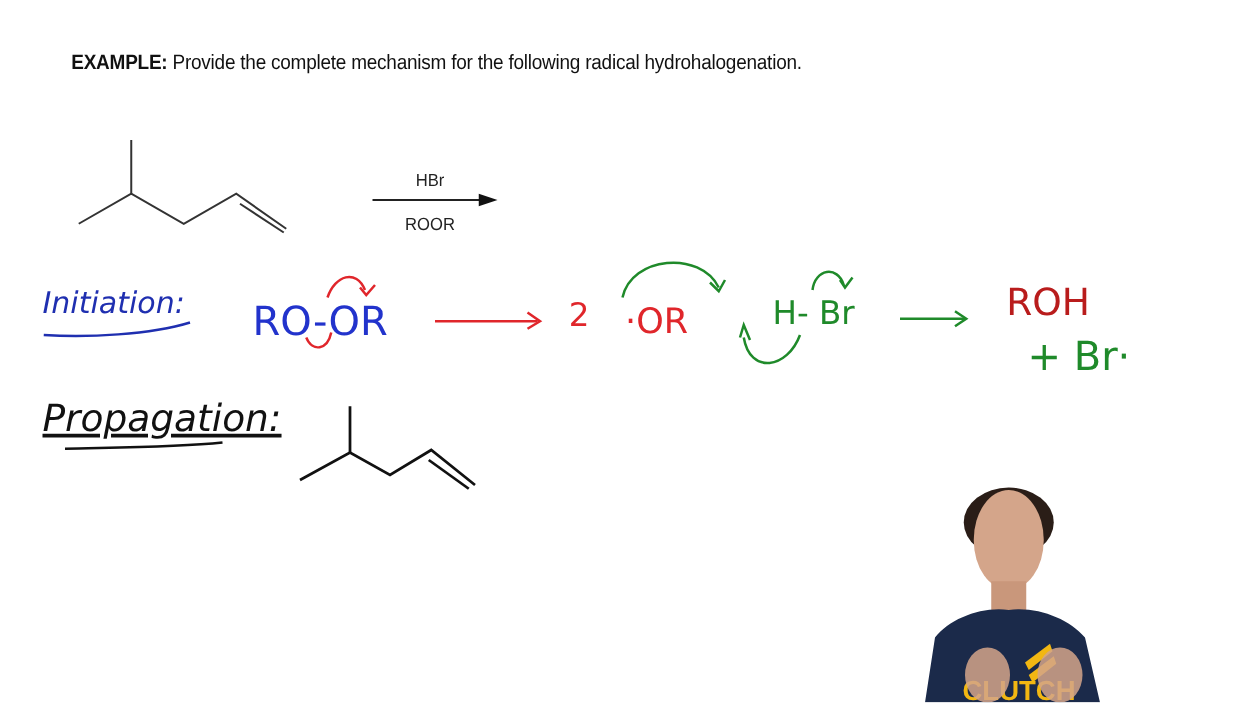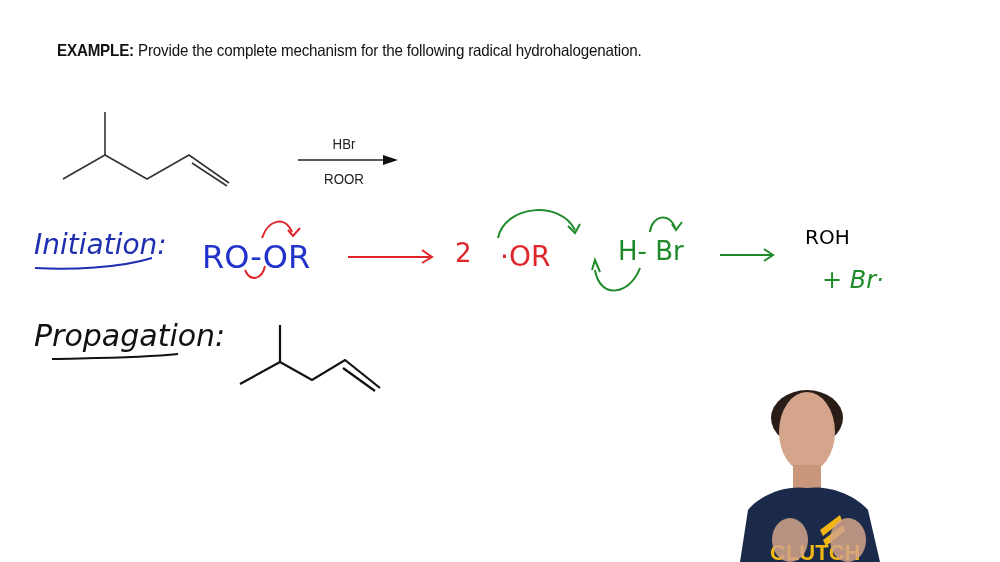--- a/index.html
+++ b/index.html
@@ -54,29 +54,29 @@
   <g stroke="#111" stroke-width="2.2" fill="none">
     <polyline points="240,384 280,362 312,380 345,360 380,388"></polyline>
     <line x1="280" y1="362" x2="280" y2="325"></line>
     <line x1="343" y1="368" x2="375" y2="391"></line>
   </g>
 </svg>
 
 <div class="reagent" style="left:332px;top:136px;">HBr</div>
 <div class="reagent" style="left:323px;top:171px;">ROOR</div>
 
-<div class="hand" style="left:34px;top:228px;font-size:28px;color:#1f2fb0;font-style:italic;">Initiation:</div>
+<div class="hand" style="left:34px;top:228px;font-size:24px;color:#1f2fb0;font-style:italic;">Initiation:</div>
 <div class="hand" style="left:202px;top:238px;font-size:32px;color:#2233cc;">RO-OR</div>
 <div class="hand" style="left:455px;top:238px;font-size:26px;color:#e0262b;">2</div>
 <div class="hand" style="left:500px;top:240px;font-size:28px;color:#e0262b;">·OR</div>
 <div class="hand" style="left:618px;top:236px;font-size:26px;color:#1f8a2a;text-align:center;">H- Br</div>
-<div class="hand" style="left:805px;top:225px;font-size:20px;color:#000000;">ROH</div>
-<div class="hand" style="left:822px;top:266px;font-size:24px;color:#1f8a2a;font-style:italic;">+ Br·</div>
+<div class="hand" style="left:805px;top:225px;font-size:30px;color:#b91c1c;">ROH</div>
+<div class="hand" style="left:822px;top:266px;font-size:32px;color:#1f8a2a;">+ Br·</div>
 
-<div class="hand" style="left:34px;top:318px;font-size:30px;color:#111;font-style:italic;">Propagation:</div>
+<div class="hand" style="left:34px;top:318px;font-size:30px;color:#111;font-style:italic;text-decoration:underline;">Propagation:</div>
 
 <div class="presenter">
   <svg width="190" height="182" viewBox="0 0 190 182">
     <ellipse cx="77" cy="38" rx="36" ry="28" fill="#2a1d17"></ellipse>
     <ellipse cx="77" cy="52" rx="28" ry="40" fill="#d4a58a"></ellipse>
     <rect x="63" y="85" width="28" height="25" fill="#c9977b"></rect>
     <path d="M10,182 L18,130 C30,115 55,105 77,108 C100,105 125,115 138,130 L150,182 Z" fill="#1b2a4a"></path>
     <path d="M90,150 L110,135 L112,141 L93,156 Z" fill="#f2b712"></path>
     <path d="M93,160 L113,145 L115,151 L96,166 Z" fill="#f2b712"></path>
     <text x="40" y="180" font-family="Liberation Sans, sans-serif" font-weight="bold" font-size="22" fill="#f2b712">CLUTCH</text>

